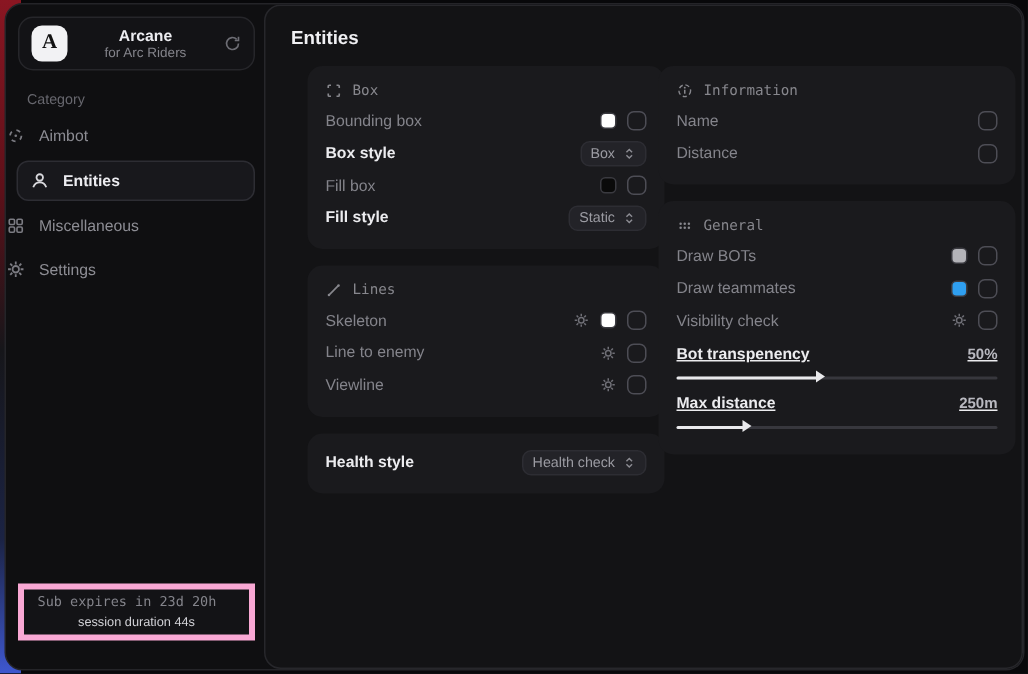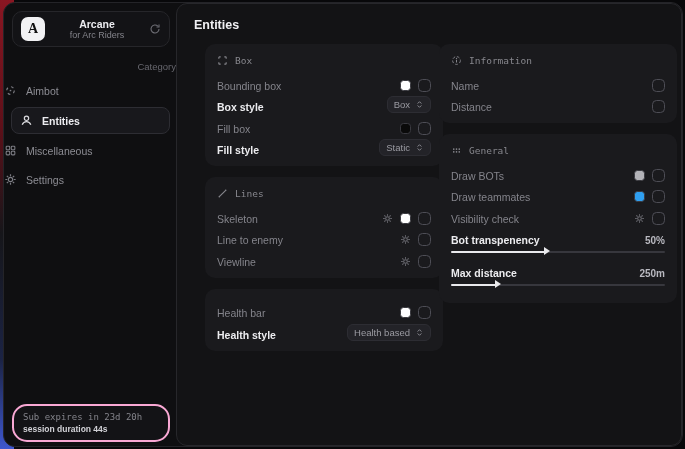--- a/index.html
+++ b/index.html
@@ -26,76 +26,76 @@
   }
   .logo {
     width:24px; height:24px; border-radius:7px; background:#f2f2f4; color:#111;
     font-weight:bold; font-size:14px; display:flex; align-items:center; justify-content:center;
     font-family:"Liberation Serif","DejaVu Serif",serif;
   }
   .brand-text { flex:1; line-height:1.15;text-align:center; }
   .brand-title { font-size:10.5px; font-weight:700; color:#ececf0; }
   .brand-sub { font-size:9px; color:#84848b; }
   .brand-icon { color:#6d6d74; display:flex; }
-  .category-label { margin:14px 0 4px 14px; font-size:9.5px; color:#67676e;text-align:right; }
+  .category-label { margin:14px 0 4px 14px; font-size:9.5px; color:#67676e; }
   .nav { display:flex; flex-direction:column; }
   .nav-item {
     height:27px; display:flex; align-items:center; gap:9px; 
     color:#8d8d94; font-size:10.5px; cursor:pointer; margin:1px 0;
   }
   .nav-item .nicon { display:flex; color:#7b7b82; }
   .nav-item.active {
     margin:2px 6px 2px 7px; padding-left:8px; height:27px;
     border:1px solid #2d2d33; border-radius:8px; background:#18181c;
     color:#ececf0; font-weight:700;
   }
   .nav-item.active .nicon { color:#d8d8dc; }
   .sub-card {
-    position:absolute; left:8px; right:6px; bottom:4px; height:38px;
-    border:2px solid #f9a8d4; border-radius:15px; background:#131316;
+    position:absolute; left:8px; right:6px; bottom:19px; height:38px;
+    border:4px solid #f9a8d4; border-radius:0; background:#131316;
     padding:5px 9px; display:flex; flex-direction:column; justify-content:center; gap:2px;
   }
   .sub-line1 { font-family:"DejaVu Sans Mono","Liberation Mono",monospace; font-size:9px; color:#84848b; }
-  .sub-line2 { font-size:8.5px; font-weight:700; color:#d2d2d7; }
+  .sub-line2 { font-size:8.5px; font-weight:400; color:#d2d2d7;text-align:center; }
   
   .main {
     position:absolute; left:172px; top:0; right:0; bottom:0;
     background:#131315; border-left:1px solid #232327;
     border:1px solid #27272b; border-radius:11px;
   }
   .main-title { position:absolute; left:17px; top:14px; font-size:12.5px; font-weight:700; color:#f0f0f3; }
   .col { position:absolute; top:40px; width:238px; display:flex; flex-direction:column; gap:11px; }
   .col-left { left:28px; }
   .col-right { left:262px; }
   .panel {
     background:#1a1a1d; border-radius:10px; padding:9px 12px 10px 12px;
   }
   .panel-title {
     display:flex; align-items:center; gap:7px;
     font-family:"DejaVu Sans Mono","Liberation Mono",monospace;
     font-size:9.5px; color:#87878d; padding:2px 0 4px 0;
   }
   .panel-title .picon { display:flex; color:#87878d; }
-  .row { height:21.5px; display:flex; align-items:flex-end; justify-content:space-between; }
+  .row { height:21.5px; display:flex; align-items:center; justify-content:space-between; }
   .lbl { font-size:10.5px; }
   .lbl.dim { color:#84848b; }
   .lbl.bright { color:#ececef; font-weight:700; }
   .ctrls { display:flex; align-items:center; gap:7px; }
   .checkbox {
     width:13px; height:13px; border:1.5px solid #4d4d55; border-radius:4.5px;
     background:transparent; cursor:pointer;
   }
   .swatch { width:11px; height:11px; border-radius:3.5px; border:1px solid #3a3a40; cursor:pointer; }
   .gear-btn { display:flex; color:#6f6f76; cursor:pointer; }
   .dropdown {
     display:flex; align-items:center; gap:5px; background:#232328; border:1px solid #2d2d33;
     border-radius:6px; padding:2px 6px; font-size:9.5px; color:#9b9ba2; cursor:pointer;
   }
   .dropdown .dicon { display:flex; color:#8b8b92; }
-  .slider-head { height:19px; margin-top:2px; }
+  .slider-head { height:19px; margin-top:2px;text-decoration:underline; }
   .slider-val { font-size:10px; font-weight:700; color:#b9b9c0; }
   .track {
     position:relative; height:2px; background:#37373d; border-radius:2px; margin:5px 0 7px 0;
   }
   .fill { position:absolute; left:0; top:0; height:2px; background:#e9e9ec; border-radius:2px; }
   .handle {
     position:absolute; right:-5px; top:-3.5px; width:0; height:0;
     border-left:6px solid #e9e9ec; border-top:4.5px solid transparent; border-bottom:4.5px solid transparent;
   }
   svg { display:block; }
@@ -339,31 +339,24 @@
                   <use href="#i-gear"></use>
                 </svg>
               </span>
             <span class="checkbox"></span>
           </span>
         </div>
       </div>
 
       <div class="panel">
         <div class="row">
-          <span class="lbl dim">Health bar</span>
-          <span class="ctrls">
-            <span class="swatch" style="background: rgb(255, 255, 255);"></span>
-            <span class="checkbox"></span>
-          </span>
-        </div>
-        <div class="row">
           <span class="lbl bright">Health style</span>
           <span class="ctrls">
             <span class="dropdown">
-              <span>Health based</span>
+              <span>Health check</span>
               <span class="dicon">
                   <svg width="9" height="9">
                     <use href="#i-updown"></use>
                   </svg>
                 </span>
             </span>
           </span>
         </div>
       </div>
     </div>

